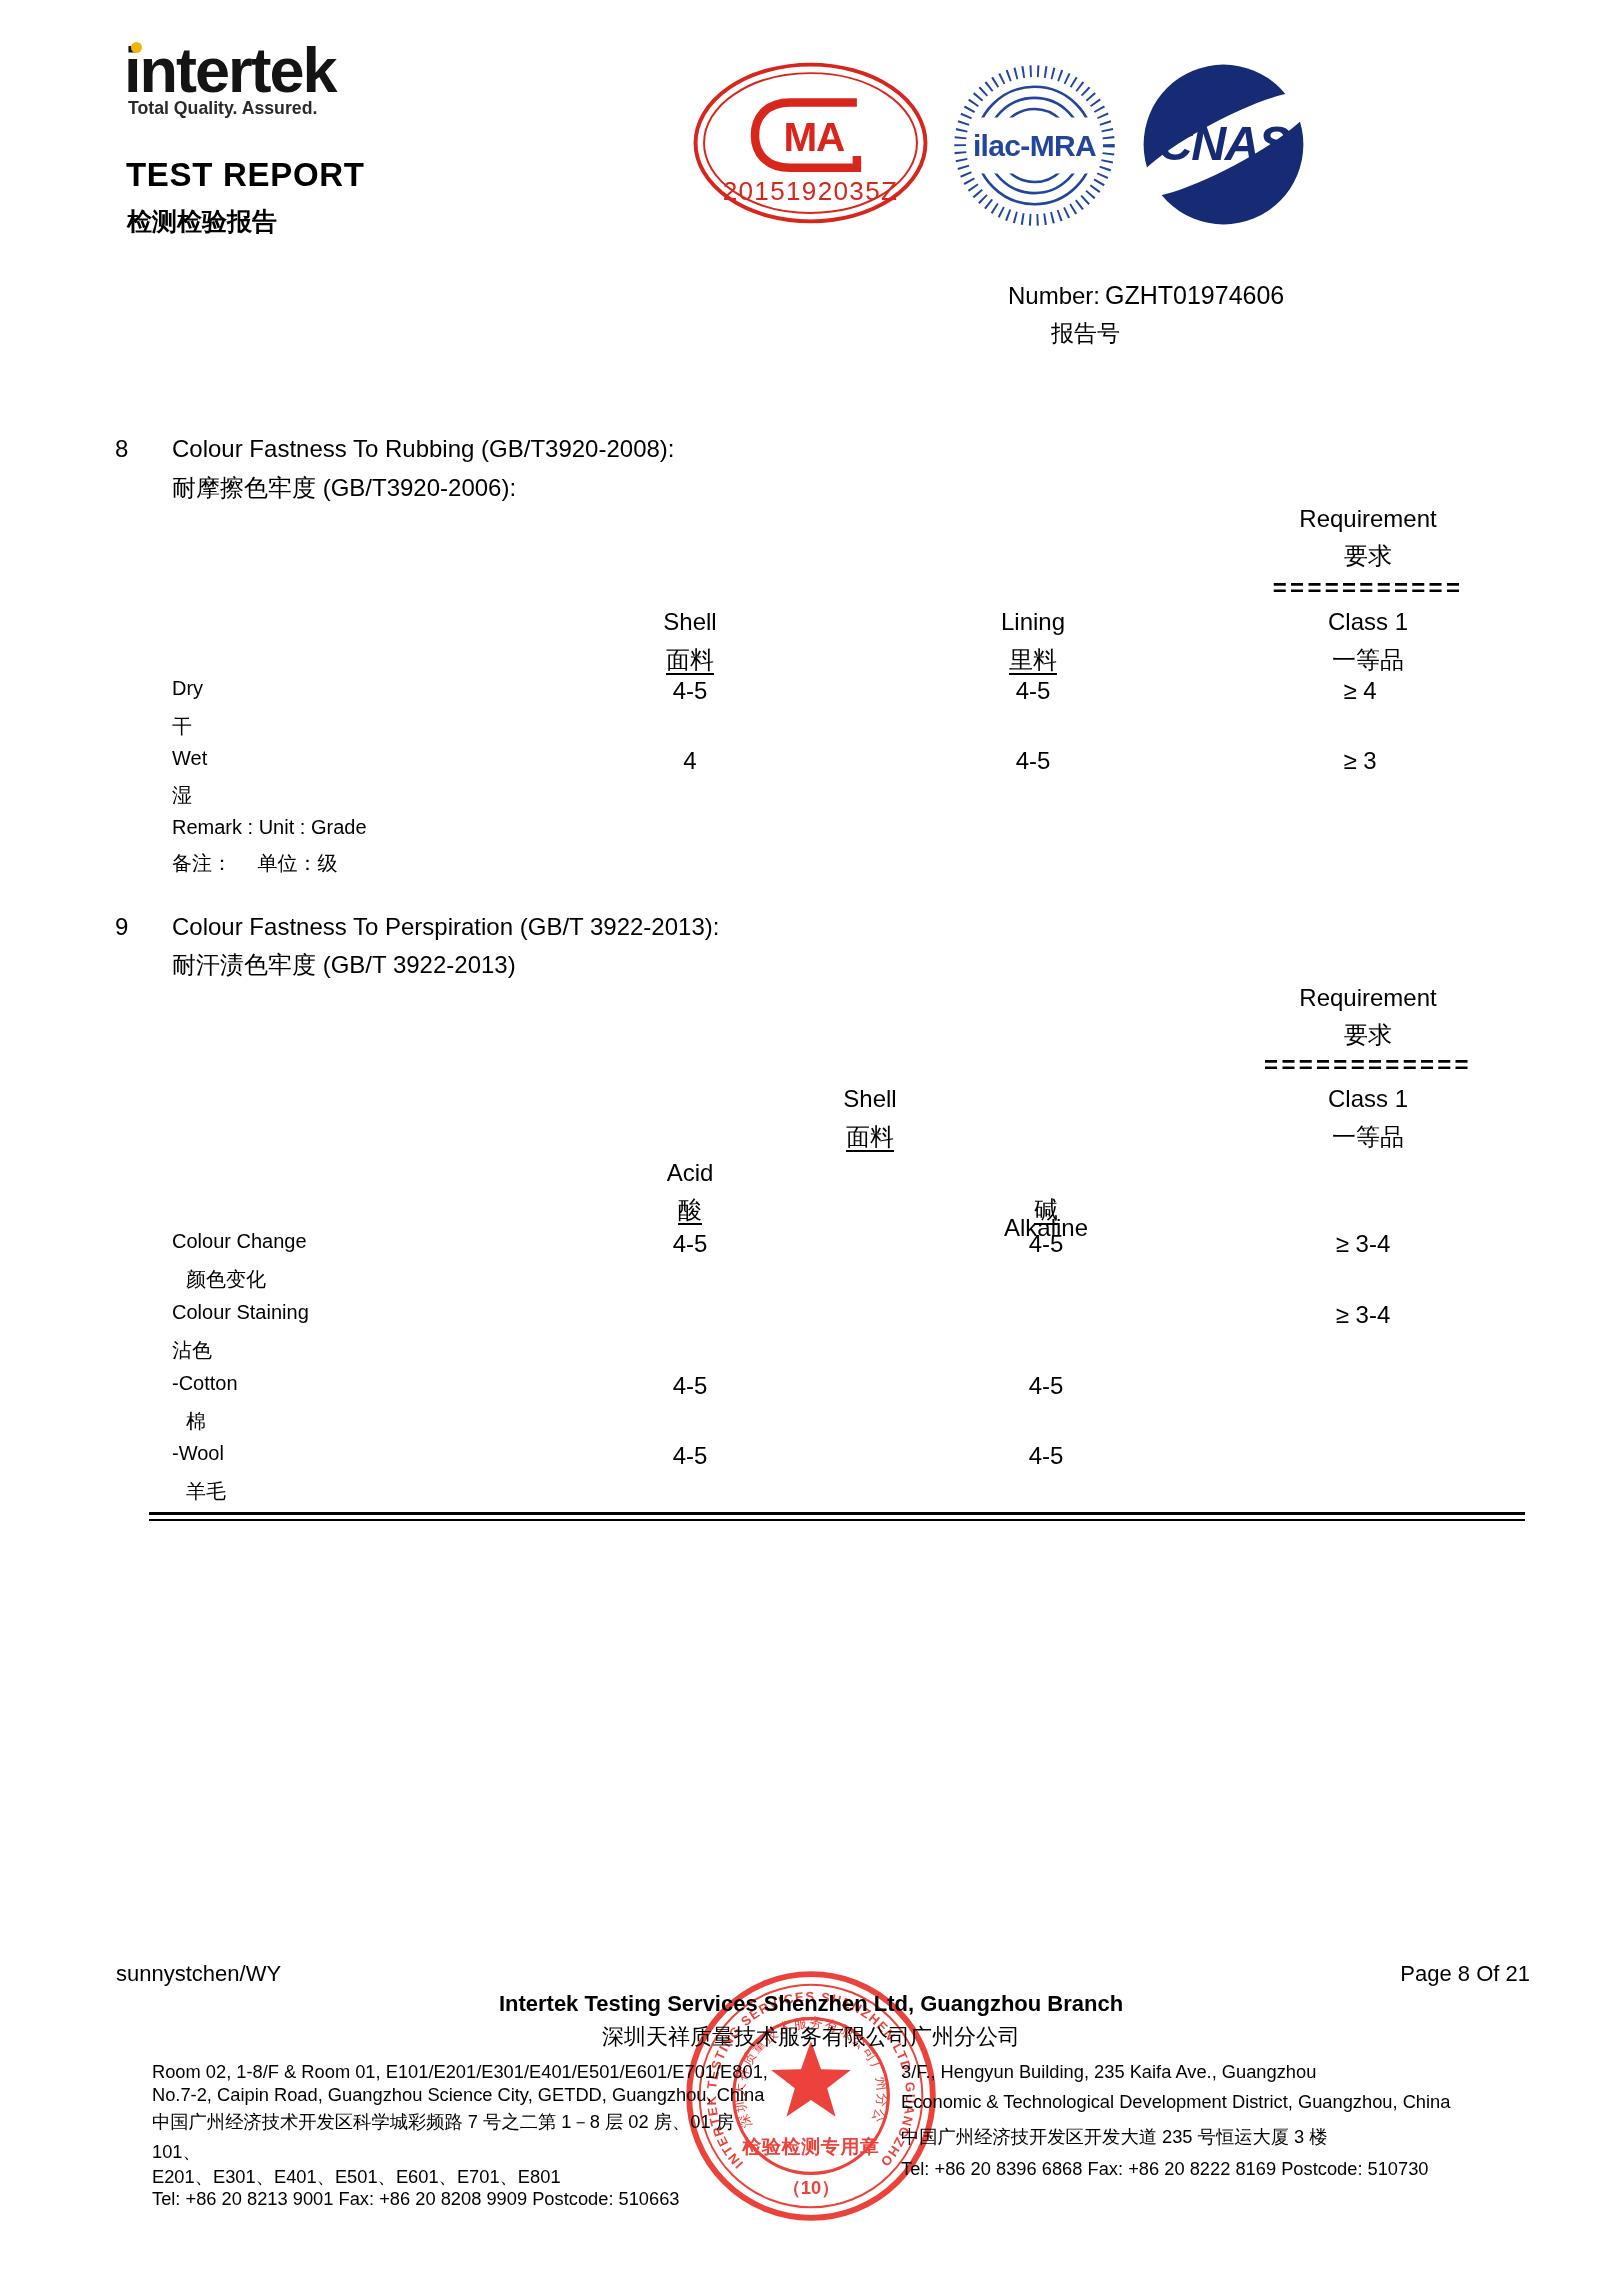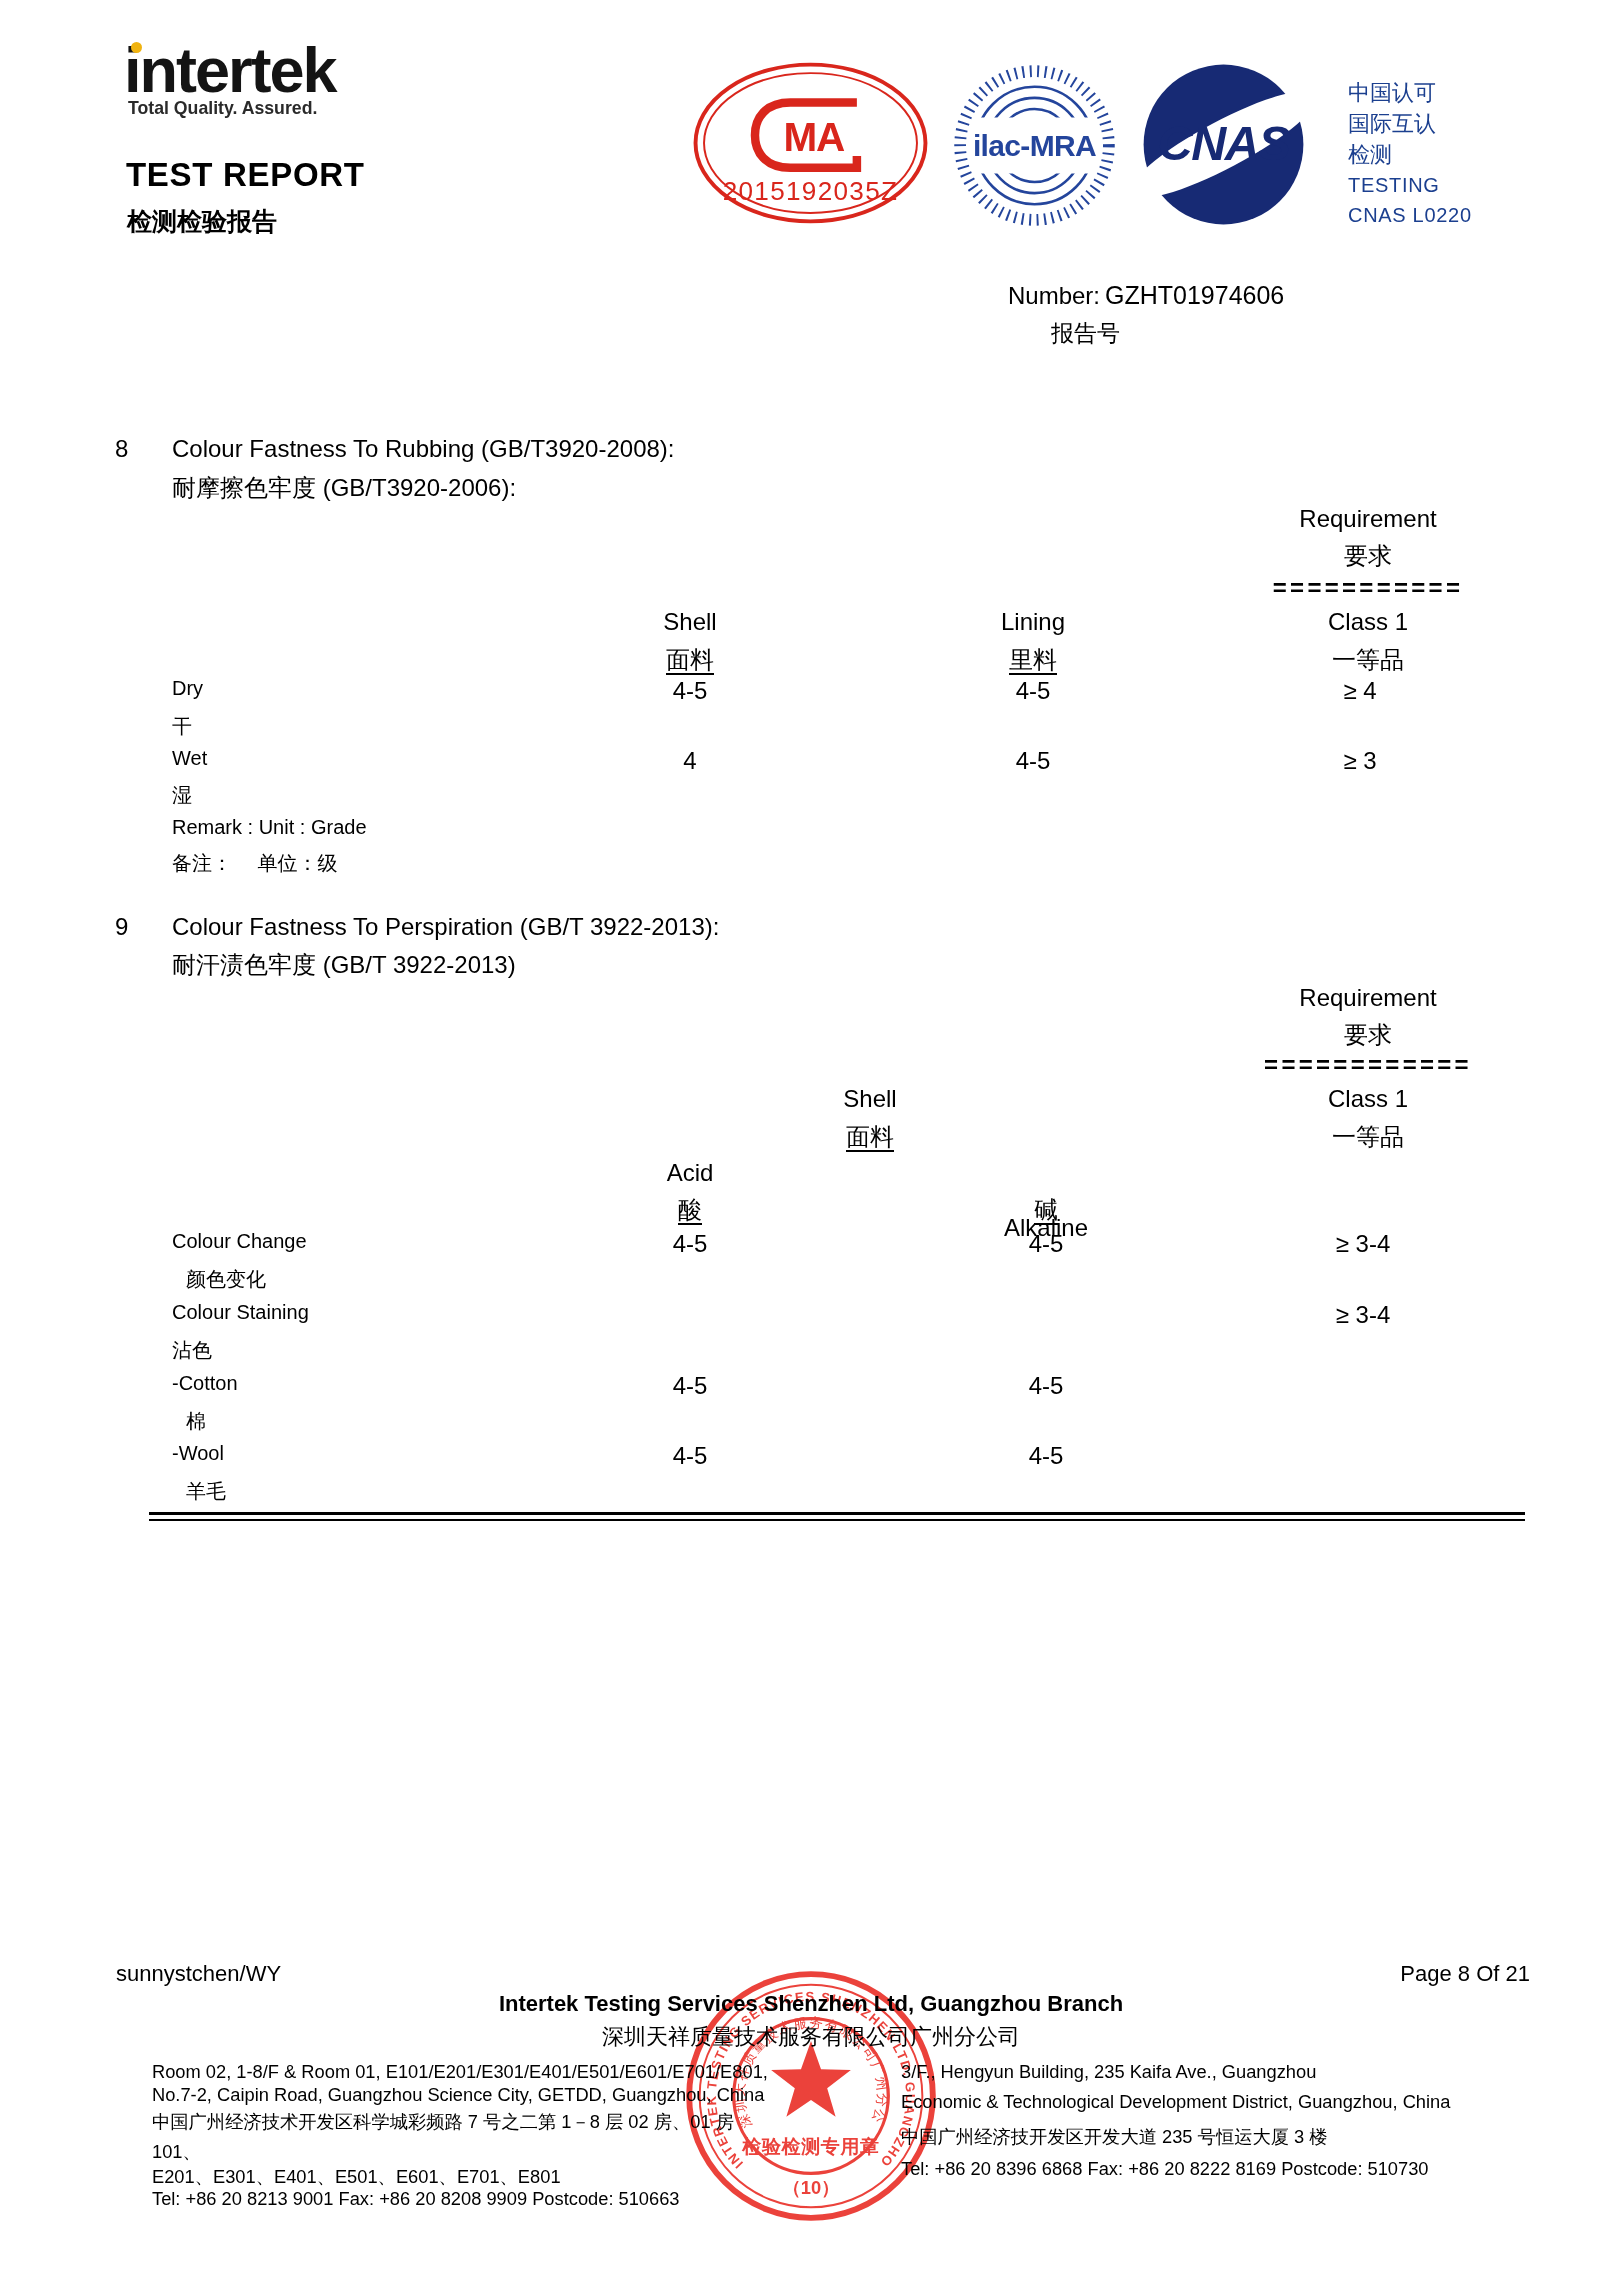--- a/index.html
+++ b/index.html
@@ -66,27 +66,20 @@
       <text x="128" y="147" font-size="46" font-weight="bold" fill="#24459c" text-anchor="middle" letter-spacing="-1">ilac-MRA</text>
     </svg>
   </div>
 
   <div class="abs" style="left:1139px;top:62px;">
     <svg width="169" height="165" viewBox="0 0 258 252">
       <circle cx="129" cy="126" r="122" fill="#172a74"></circle>
       <ellipse cx="129" cy="126" rx="160" ry="36" fill="#ffffff" transform="rotate(-28 129 126)"></ellipse>
       <text x="129" y="150" font-size="74" font-weight="bold" font-style="italic" fill="#172a74" text-anchor="middle" letter-spacing="-2">CNAS</text>
     </svg>
-  </div>
-  <div class="abs" style="left:1348px;top:77px;">
-    <div class="cnas-cn">中国认可</div>
-    <div class="cnas-cn">国际互认</div>
-    <div class="cnas-cn">检测</div>
-    <div class="cnas-en">TESTING</div>
-    <div class="cnas-en">CNAS L0220</div>
   </div>
 
   <div class="abs numline" style="left:1008px;top:282px;">Number:</div>
   <div class="abs numline" style="left:1105px;top:281px;font-size:25px;text-align:center;">GZHT01974606</div>
   <div class="abs numline" style="left:1051px;top:318px;font-size:23px;">报告号</div>
 
   <div class="abs sec-num" style="left:115px;top:435px;">8</div>
   <div class="abs sec-title" style="left:172px;top:435px;">Colour Fastness To Rubbing (GB/T3920-2008):</div>
   <div class="abs sec-title" style="left:172px;top:472px;">耐摩擦色牢度 (GB/T3920-2006):</div>
 

